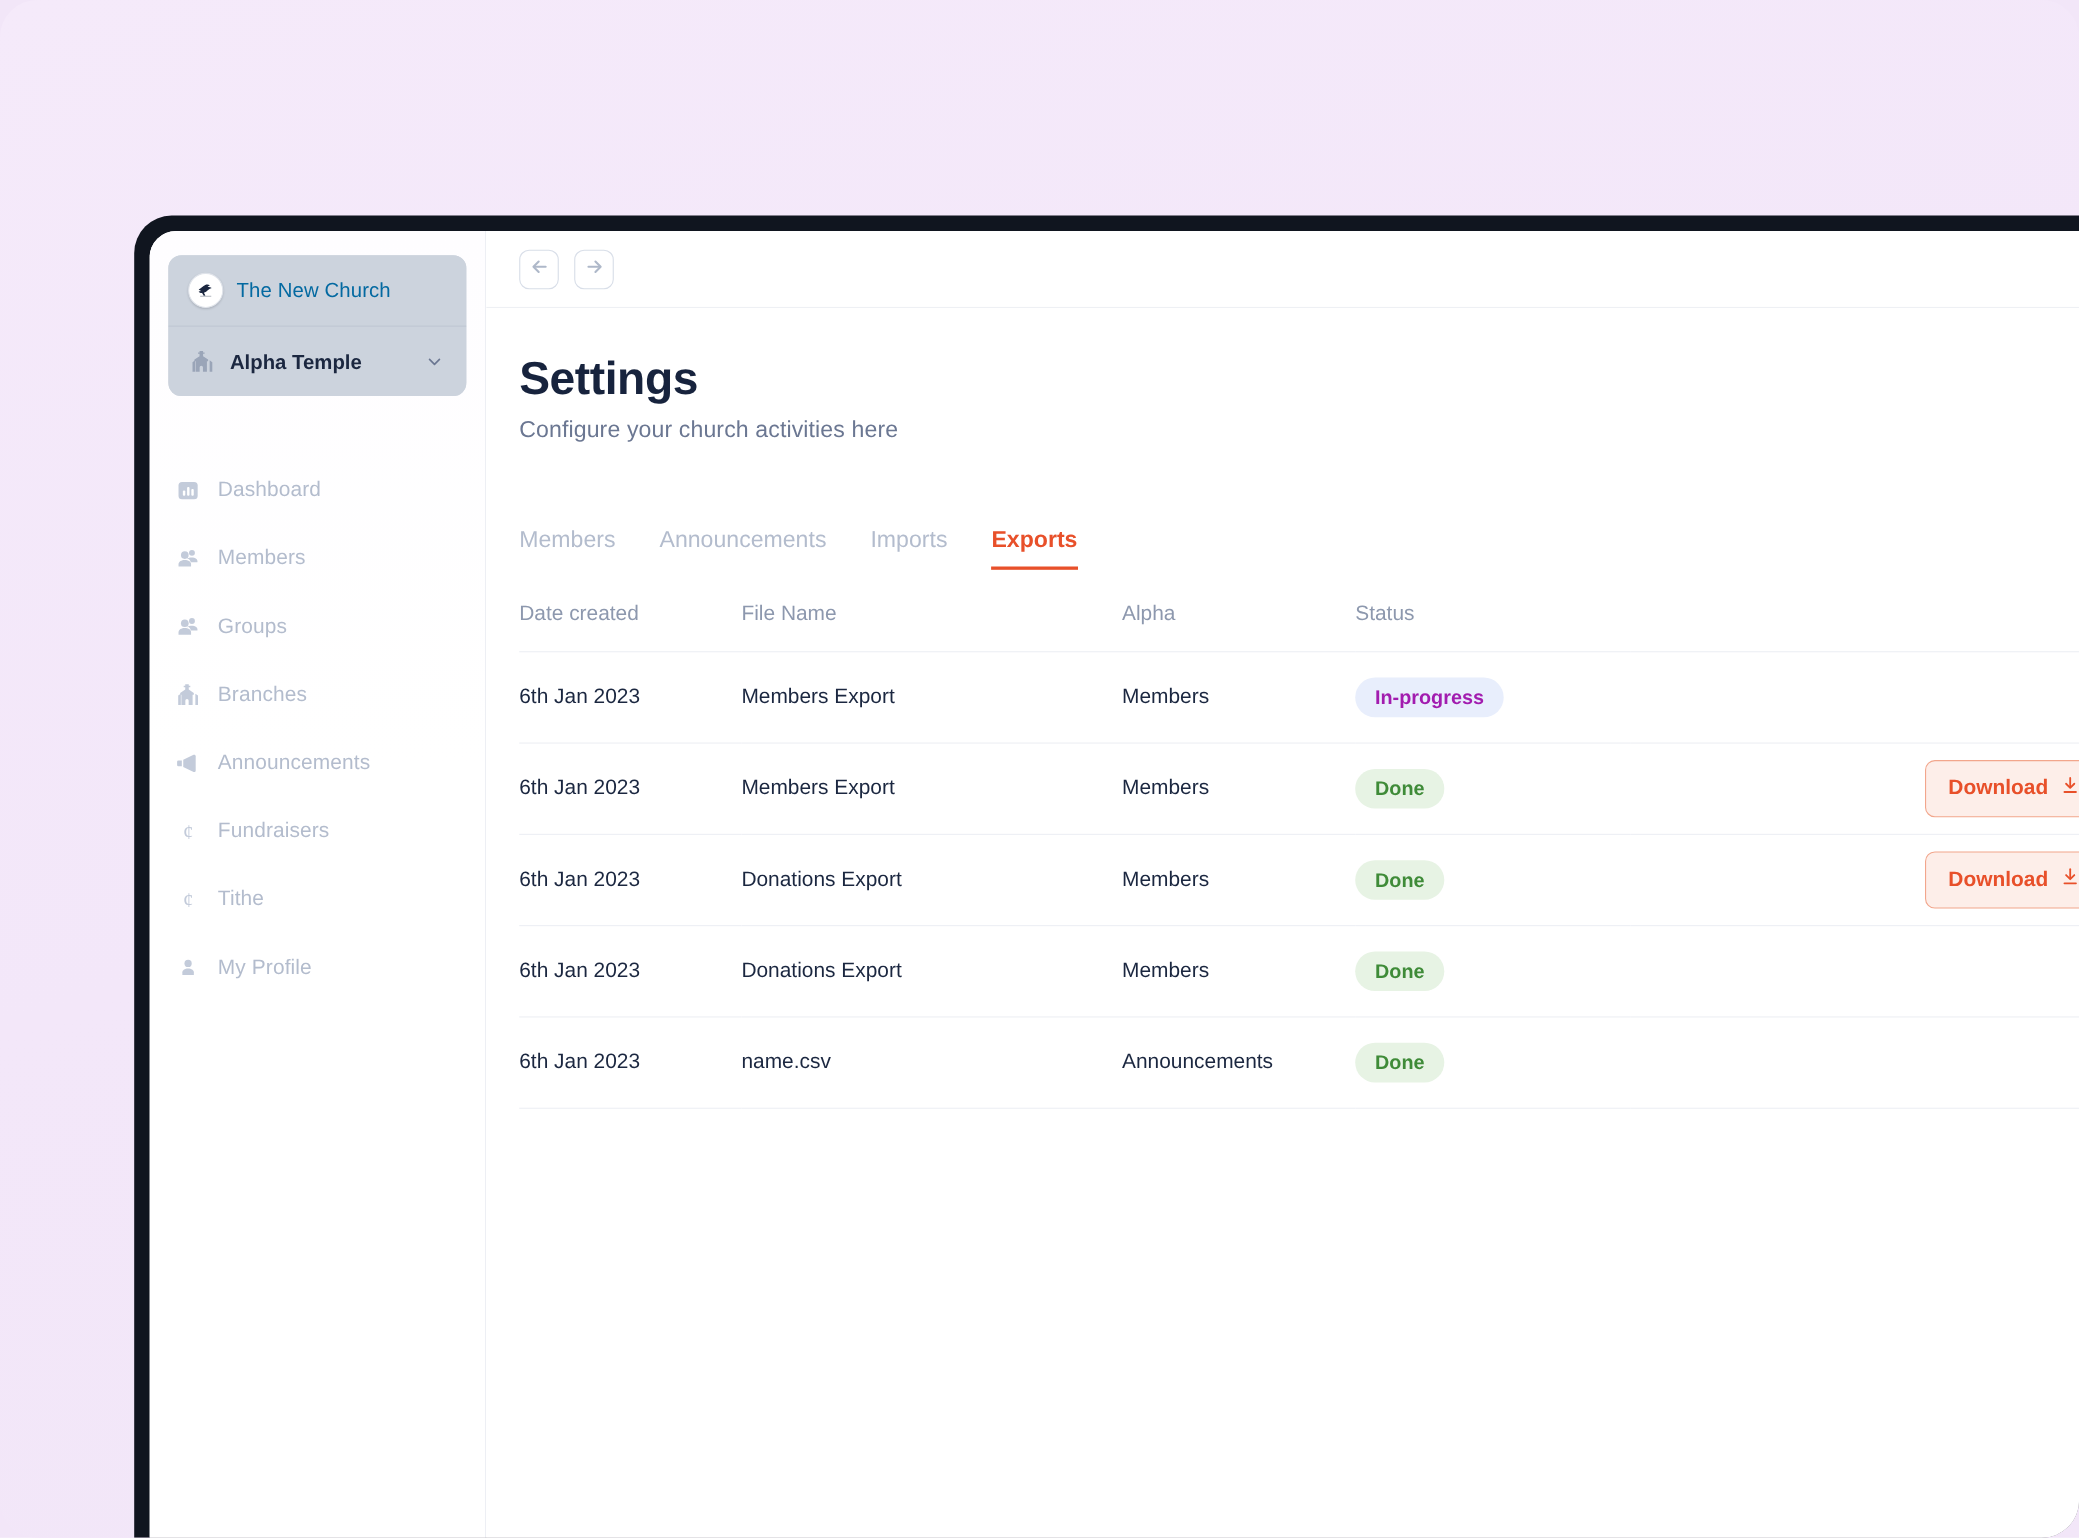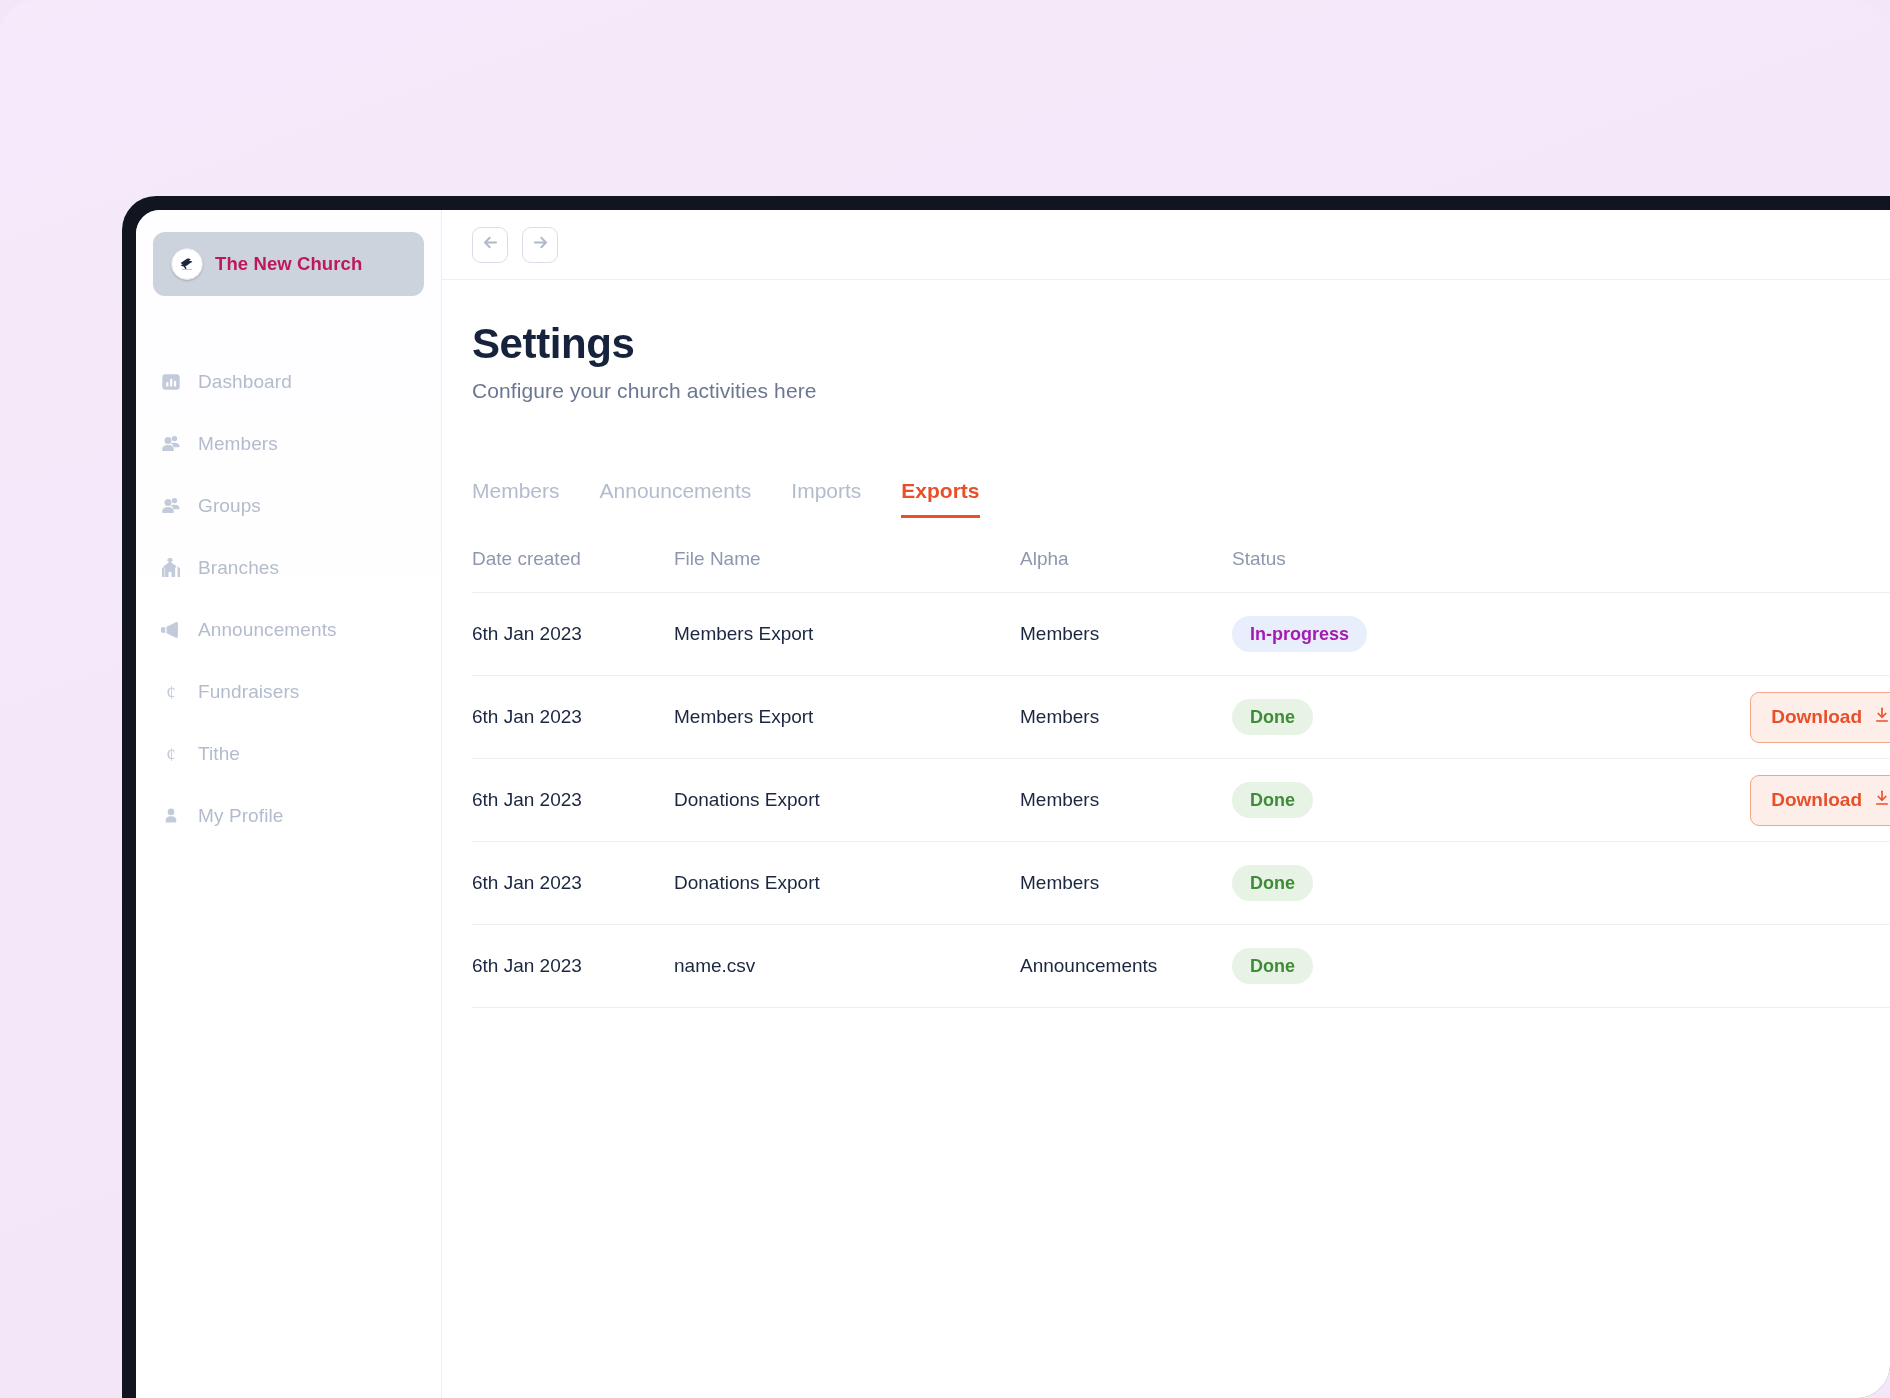--- a/index.html
+++ b/index.html
@@ -89,22 +89,22 @@
     background: #ffffff;
     border: 1.5px solid #dfe3ea;
     display: flex; align-items: center; justify-content: center;
     margin-right: 12px;
     flex: none;
     box-shadow: 0 1px 2px rgba(16,21,31,.18);
     overflow: hidden;
   }
   .org-name {
     font-size: 18.5px;
-    font-weight: bold;
-    color: #be185d;
+    font-weight: normal;
+    color: #0369a1;
     letter-spacing: .1px;
     white-space: nowrap;
   }
   .branch-icon {
     width: 26px; height: 26px;
     margin-right: 12px;
     display: flex; align-items: center; justify-content: center;
     flex: none;
   }
   .branch-name {
@@ -298,20 +298,34 @@
             <span class="org-logo">
               <svg width="22" height="22" viewBox="0 0 24 24" aria-hidden="true">
                 <circle cx="12" cy="12" r="11" fill="#ffffff"></circle>
                 <path d="M5 11c2.4-1.2 4.2-3.3 6.6-4.4 1.6-.8 3.3-.6 4.6.5-.9.3-1.7.8-2.3 1.5 1.5-.2 2.9.2 4.1 1.1-1.4.3-2.6 1-3.6 2-1.2 1.2-2.6 2.2-4.2 2.7l1.5 2.6-1.6.4-1.7-2.8c-1.4.1-2.6-.4-3.4-1.5l2.4-.5L5 11z" fill="#1b2740"></path>
                 <path d="M6.5 17.4h11v.9h-11z" fill="#1b2740" opacity=".35"></path>
               </svg>
             </span>
             <span class="org-name">The New Church</span>
           </div>
 
+          <div class="org-row second">
+            <span class="branch-icon">
+              <svg width="24" height="24" viewBox="0 0 24 24" aria-hidden="true" fill="#9aa5b8">
+                <path d="M11.4 2h1.2v1.5H14v1.2h-1.4v2.1l4.6 3.1v1.6h-1.1V21h-3.6v-4.1a1.5 1.5 0 0 0-3 0V21H5.9v-9.5H4.8V9.9l4.6-3.1V4.7H8V3.5h1.4V2h2z"></path>
+                <path d="M3 12.3 5.4 10.6V21H3zM21 12.3 18.6 10.6V21H21z"></path>
+              </svg>
+            </span>
+            <span class="branch-name">Alpha Temple</span>
+            <span class="chev">
+              <svg width="18" height="18" viewBox="0 0 24 24" fill="none" stroke="#6b7792" stroke-width="2" stroke-linecap="round" stroke-linejoin="round" aria-hidden="true">
+                <polyline points="6 9 12 15 18 9"></polyline>
+              </svg>
+            </span>
+          </div>
         </div>
 
         <nav id="nav">
 
           <div class="nav-item">
             <span class="nav-icon">
               <svg width="22" height="22" viewBox="0 0 24 24" aria-hidden="true">
                 <rect x="2.5" y="3.5" width="19" height="17" rx="3.5" fill="#c3cbda"></rect>
                 <rect x="6.8" y="12" width="2.4" height="5" rx="1" fill="#ffffff"></rect>
                 <rect x="11" y="8.5" width="2.4" height="8.5" rx="1" fill="#ffffff"></rect>

